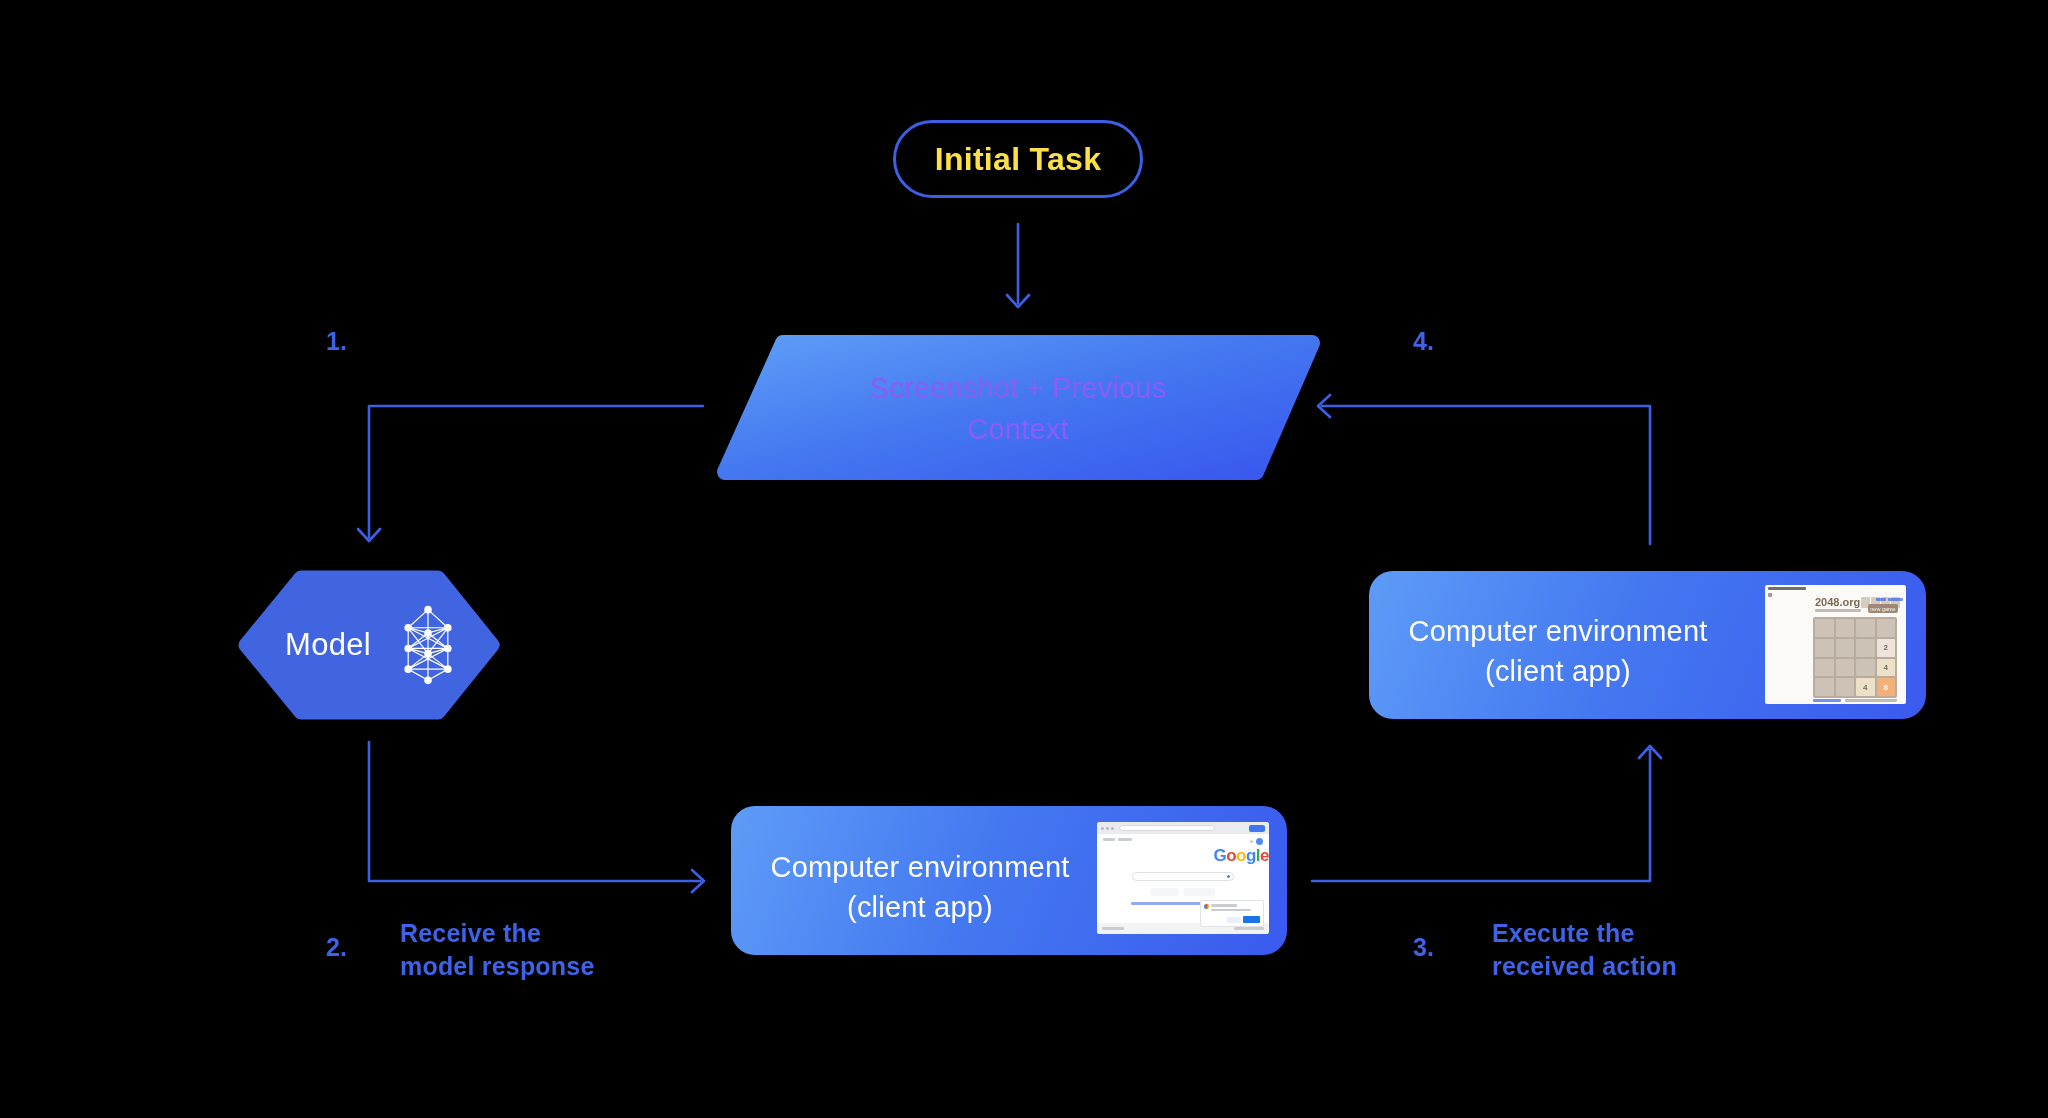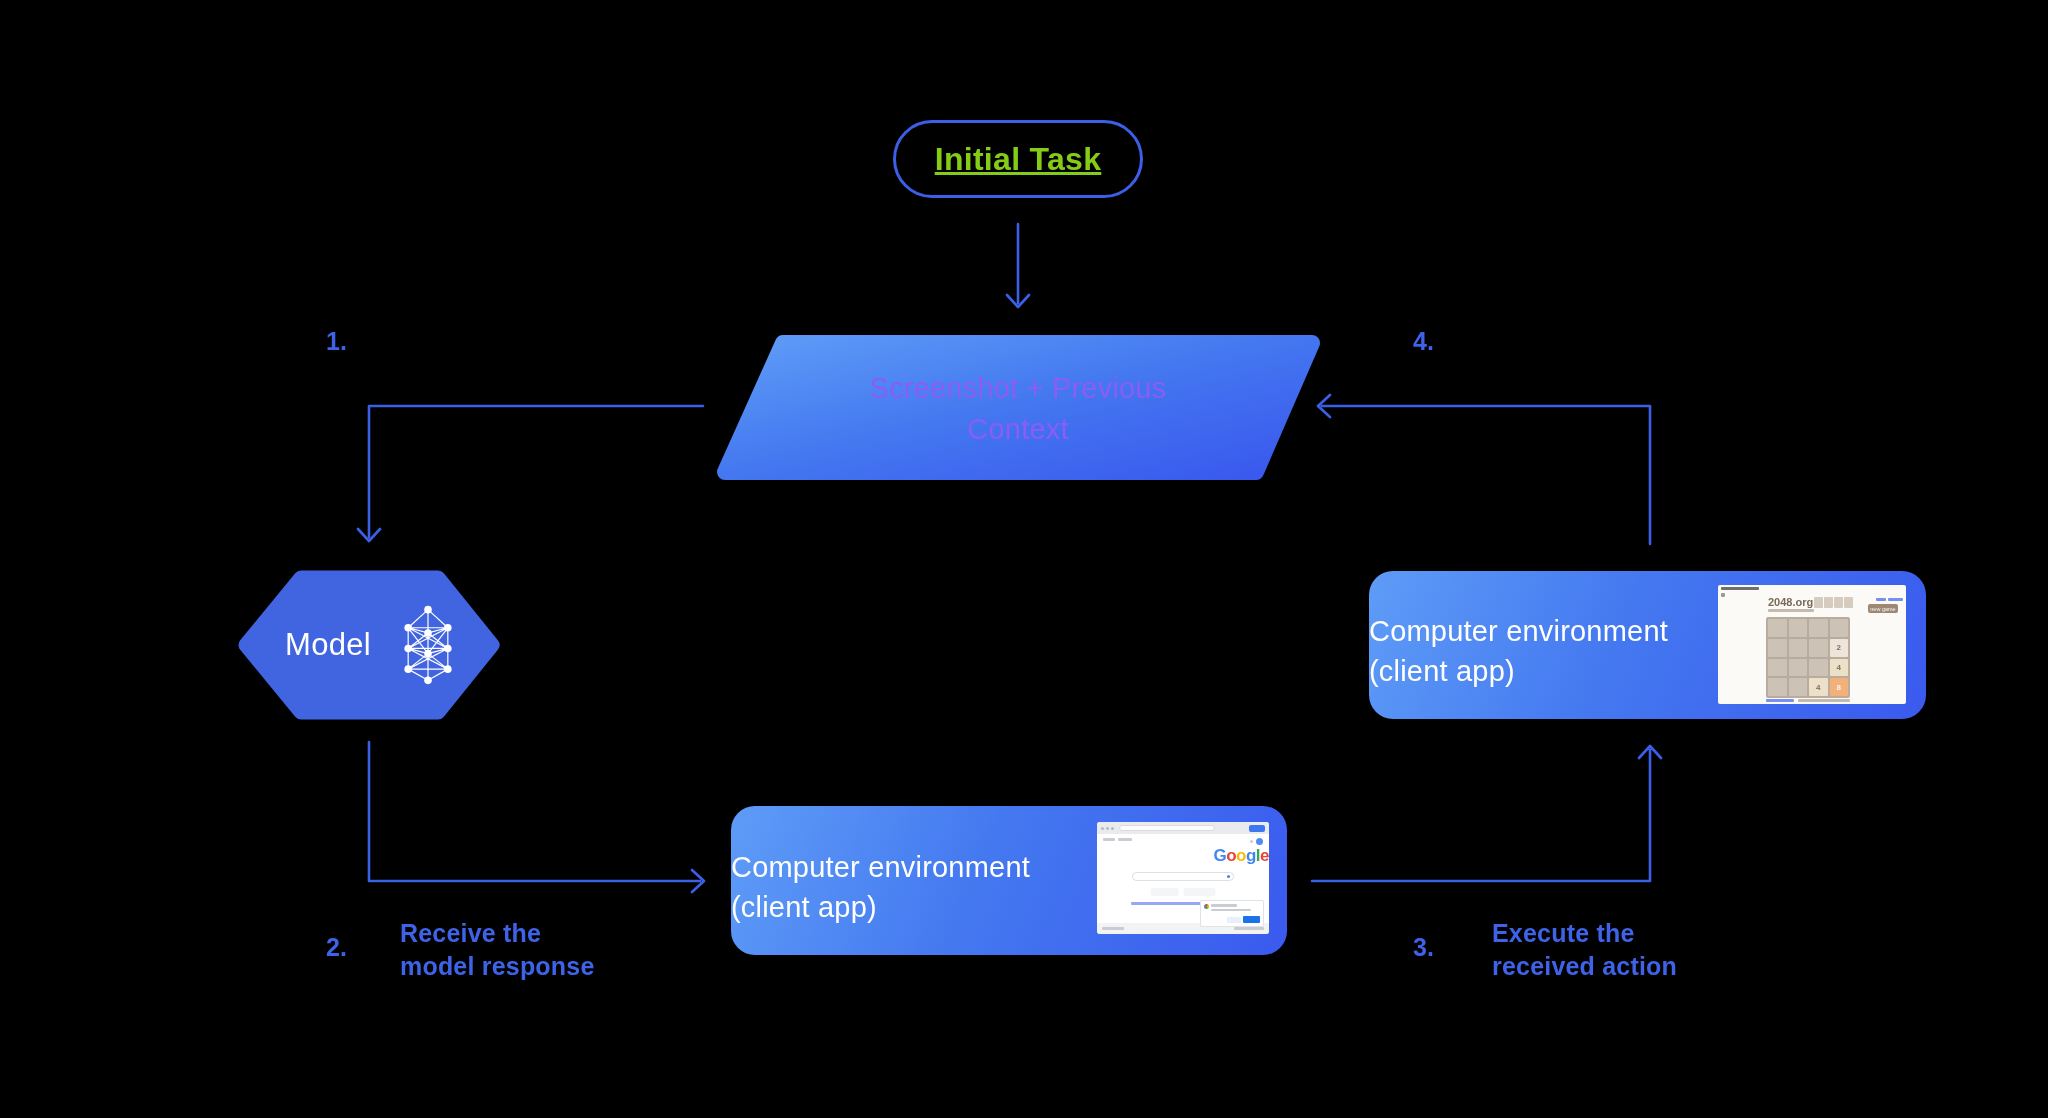--- a/index.html
+++ b/index.html
@@ -3,38 +3,38 @@
 <meta charset="utf-8">
 <style>
   html,body{margin:0;padding:0;background:#000;}
   .canvas{position:relative;width:2048px;height:1118px;background:#000;overflow:hidden;
           font-family:"Liberation Sans",sans-serif;}
   .abs{position:absolute;}
 
   
   .pill{left:893px;top:120px;width:250px;height:78px;border:3px solid #3C5FE8;border-radius:40px;
         display:flex;align-items:center;justify-content:center;box-sizing:border-box;}
-  .pill span{color:#84cc16;font-size:32px;font-weight:700;letter-spacing:.3px;text-decoration:underline;}
+  .pill span{color:#fde047;font-size:32px;font-weight:700;letter-spacing:.3px;}
 
   
   .para-text{left:768px;top:344px;width:500px;height:130px;display:flex;flex-direction:column;
              align-items:center;justify-content:center;color:#8b5cf6;font-size:29px;line-height:41px;
              text-align:center;font-weight:400;letter-spacing:.2px;}
 
   
   .model-content{left:238px;top:570px;width:262px;height:150px;display:flex;align-items:center;
                  justify-content:center;gap:32px;color:#fff;}
   .model-content .mlabel{font-size:31px;font-weight:400;letter-spacing:.3px;}
 
   
   .envbox{border-radius:24px;background:linear-gradient(112deg,#5E9CF7 0%,#4478F0 45%,#3A5AEE 100%);}
   .envbox.bottom{left:731px;top:806px;width:556px;height:149px;}
   .envbox.right{left:1369px;top:571px;width:557px;height:148px;}
   .env-text{position:absolute;left:0;top:12px;bottom:0;width:378px;display:flex;flex-direction:column;
-            align-items:flex-start;justify-content:center;color:#fff;font-size:29px;line-height:40px;
+            align-items:center;justify-content:center;color:#fff;font-size:29px;line-height:40px;
             font-weight:400;letter-spacing:.2px;text-align:center;}
 
   
   .step-num{font-size:25px;font-weight:700;color:#3E63E9;}
   .step-text{font-size:25px;font-weight:700;color:#3E63E9;line-height:33px;letter-spacing:.2px;}
   .s1n{left:326px;top:327px;} .s1t{left:400px;top:311px;}
   .s2n{left:326px;top:933px;} .s2t{left:400px;top:917px;}
   .s3n{left:1413px;top:933px;} .s3t{left:1492px;top:917px;}
   .s4n{left:1413px;top:327px;} .s4t{left:1492px;top:311px;}
 
@@ -59,21 +59,21 @@
           background:rgba(62,99,233,.55);border-radius:1px;}
   .g-dialog{position:absolute;right:5px;top:78px;width:64px;height:27px;background:#fff;
             border:1px solid #E0E2E6;border-radius:2px;box-sizing:border-box;}
   .g-chrome{position:absolute;left:3px;top:3px;width:5px;height:5px;border-radius:50%;
             background:conic-gradient(#EA4335,#FBBC05,#34A853,#4285F4,#EA4335);}
   .g-dbtn1{position:absolute;right:22px;bottom:3px;width:14px;height:6px;background:#E8F0FE;border-radius:1px;}
   .g-dbtn2{position:absolute;right:3px;bottom:3px;width:17px;height:7px;background:#1A73E8;border-radius:1px;}
   .g-footer{position:absolute;left:0;right:0;bottom:0;height:11px;background:#F1F3F4;}
 
   
-  .tthumb{right:20px;top:14px;width:188px;height:119px;background:#FCFAF6;border-radius:2px;
+  .tthumb{right:20px;top:14px;width:141px;height:119px;background:#FCFAF6;border-radius:2px;
           position:absolute;overflow:hidden;}
   .t-smudge{position:absolute;border-radius:1px;}
   .t-title{position:absolute;left:50px;top:11px;font-size:11px;font-weight:700;color:#7A6A58;}
   .t-scores{position:absolute;left:96px;top:12px;display:flex;gap:1px;}
   .t-score{width:9px;height:11px;background:#D5CBBE;border-radius:1px;}
   .t-newgame{position:absolute;right:8px;top:19px;width:30px;height:9px;background:#9E8875;border-radius:2px;
              color:#F9F6F2;font-size:5.5px;display:flex;align-items:center;justify-content:center;}
   .t-grid{position:absolute;left:48px;top:32px;width:84px;height:81px;background:#B9AC9F;border-radius:2px;
           display:grid;grid-template-columns:repeat(4,1fr);grid-template-rows:repeat(4,1fr);
           gap:2px;padding:2px;box-sizing:border-box;}

